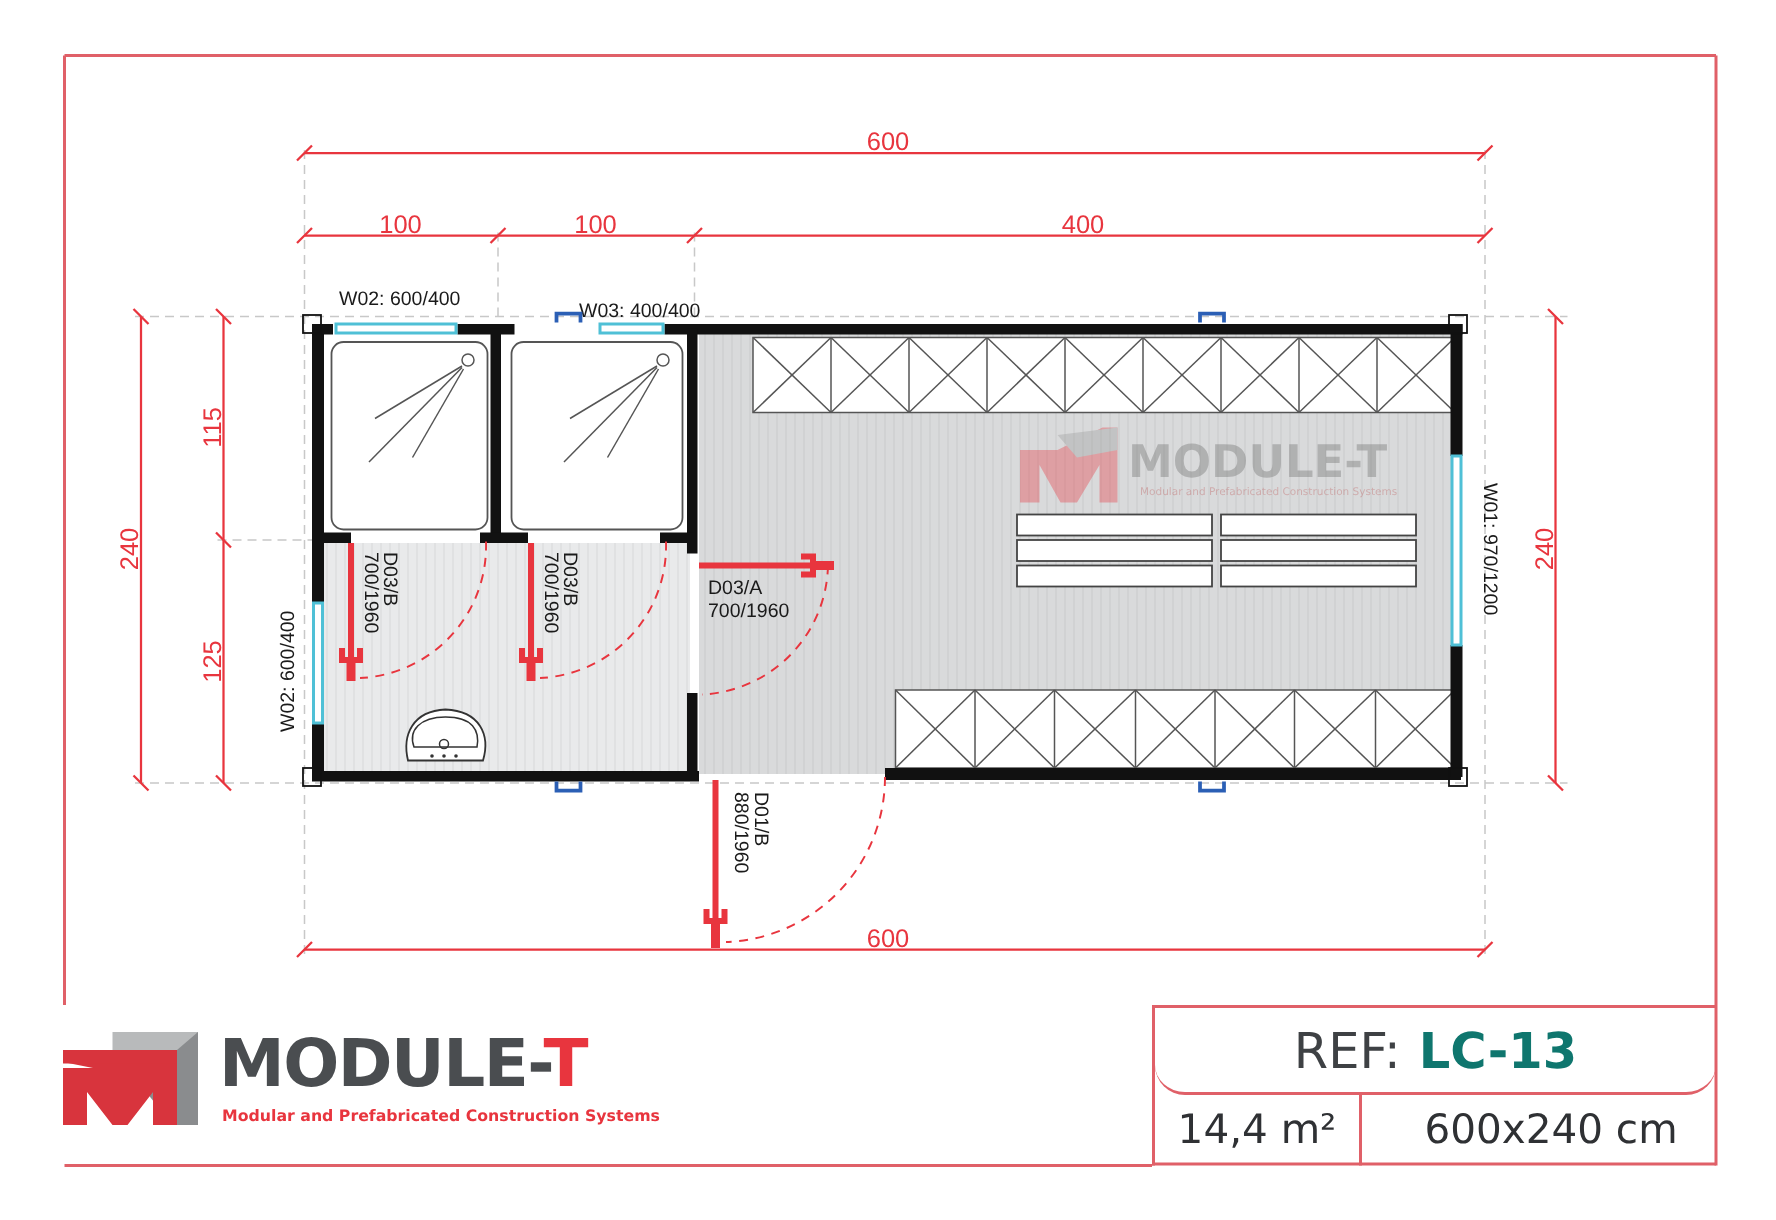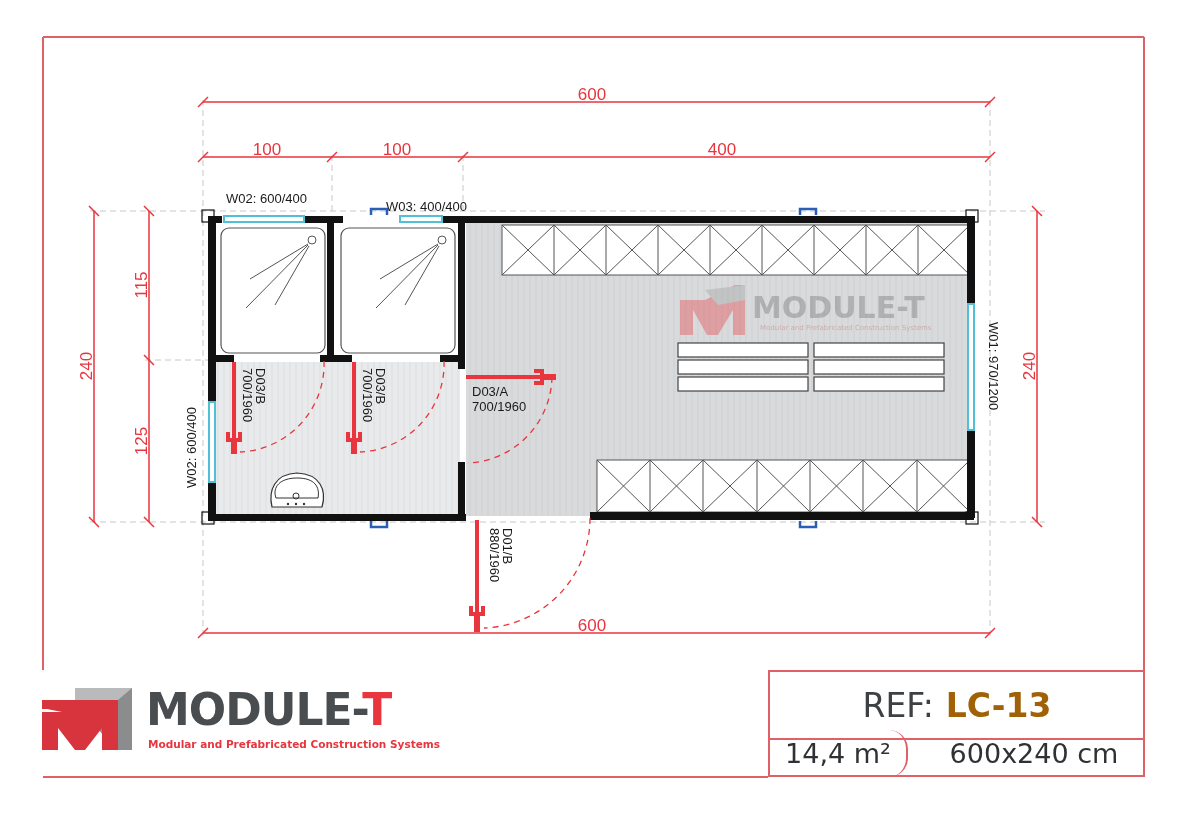--- a/index.html
+++ b/index.html
@@ -4,24 +4,24 @@
 <style>
   html, body { margin:0; padding:0; background:#ffffff; }
   body { width:1184px; height:813px; position:relative; overflow:hidden; font-family:"Liberation Sans", sans-serif; }
   #sheet { position:absolute; left:0; top:0; width:1184px; height:813px; }
   .dim { fill:#e8353e; font-family:"Liberation Sans", sans-serif; font-size:17px; }
   .lbl { fill:#1a1a1a; font-family:"Liberation Sans", sans-serif; font-size:13px; }
   .logo-main { position:absolute; left:146px; top:688px; font-family:"DejaVu Sans", sans-serif; font-weight:bold; font-size:44px; color:#4a4d50; letter-spacing:-1px; line-height:44px; }
   .logo-main .t { color:#e8353e; }
   .logo-sub { position:absolute; left:148px; top:738px; font-family:"DejaVu Sans", sans-serif; font-weight:bold; font-size:10.5px; color:#e8353e; }
   .ref-box { position:absolute; left:768px; top:670px; width:376px; height:107px; border:2px solid #e06068; box-sizing:border-box; border-right:none; }
-  .ref-row { position:absolute; left:0; top:0; width:100%; height:68px; border-bottom:2px solid #e06068; box-sizing:border-box; display:flex; align-items:center; justify-content:center; font-family:"DejaVu Sans", sans-serif; font-size:33px; color:#3e4144; }
-  .ref-row .code { color:#a16207; font-weight:bold; margin-left:12px; }
+  .ref-row { position:absolute; left:0; top:0; width:100%; height:58px; border-bottom:2px solid #e06068; box-sizing:border-box; display:flex; align-items:center; justify-content:center; font-family:"DejaVu Sans", sans-serif; font-size:33px; color:#3e4144;border-radius:20px; }
+  .ref-row .code { color:#0f766e; font-weight:bold; margin-left:12px; }
   .info-row { position:absolute; left:0; top:58px; width:100%; height:47px; display:flex; }
-  .info-cell { display:flex; align-items:center; justify-content:center; font-family:"DejaVu Sans", sans-serif; font-size:27px; color:#2f3134;border-radius:19px; }
+  .info-cell { display:flex; align-items:center; justify-content:center; font-family:"DejaVu Sans", sans-serif; font-size:27px; color:#2f3134; }
   .info-cell.area { width:138px; border-right:2px solid #e06068; box-sizing:border-box; }
   .info-cell.size { flex:1;margin-left:16px; }
 </style>
 </head>
 <body>
 
 <div id="sheet">
 <svg width="1184" height="813" viewBox="0 0 1184 813" xmlns="http://www.w3.org/2000/svg">
   <defs>
     <pattern id="floorTex" width="6" height="20" patternUnits="userSpaceOnUse">

